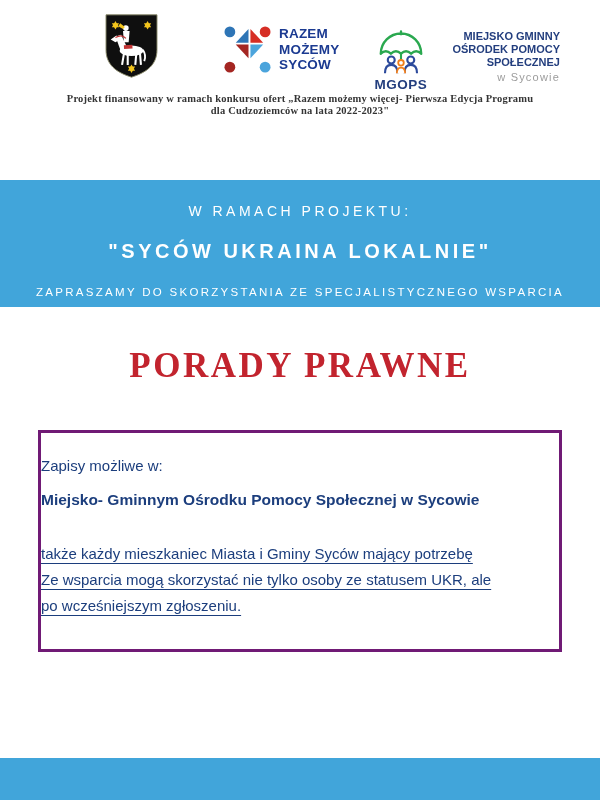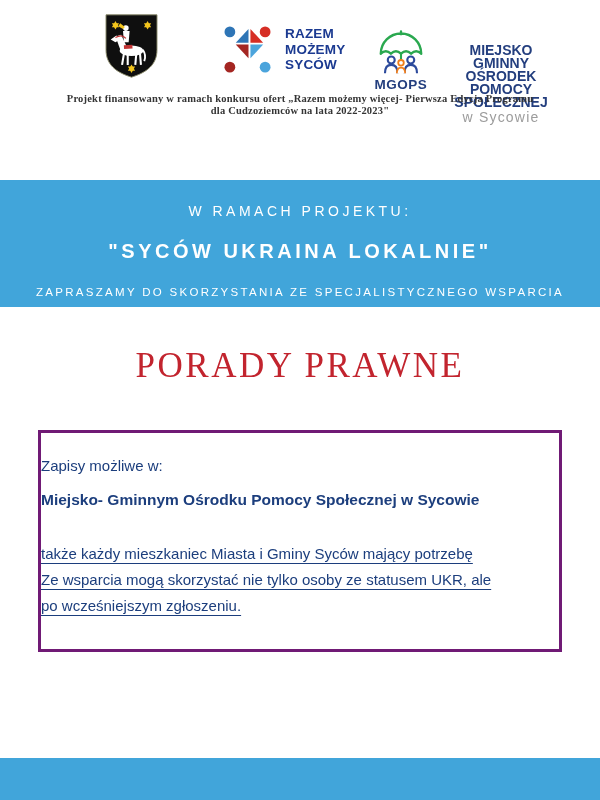--- a/index.html
+++ b/index.html
@@ -2,44 +2,44 @@
 <html><head>
 <meta charset="utf-8">
 <style>
   html,body{margin:0;padding:0;background:#fff;}
   .poster{position:relative;width:600px;height:800px;background:#ffffff;overflow:hidden;
           font-family:"Liberation Sans",sans-serif;}
 
   
   .logos{position:absolute;left:0;top:10px;width:600px;height:82px;}
   .crest{position:absolute;left:103px;top:2px;}
-  .razem{position:absolute;left:224px;top:16px;display:flex;gap:14px;align-items:center;}
+  .razem{position:absolute;left:224px;top:16px;display:flex;gap:8px;align-items:center;}
   .razem-text{color:#1b3a91;font-weight:bold;font-size:13.5px;line-height:15.5px;letter-spacing:.2px;}
   .mgops{position:absolute;left:368px;top:20px;display:flex;gap:8px;align-items:flex-start;}
   .mgops-badge{display:flex;flex-direction:column;align-items:center;width:66px;}
   .mgops-acronym{margin-top:1px;color:#233e7e;font-weight:bold;font-size:13.5px;letter-spacing:.5px;}
-  .mgops-text{margin-top:14px;width:118px;text-align:center;color:#233e7e;font-weight:bold;
-              font-size:14px;line-height:13px;}
+  .mgops-text{width:118px;text-align:right;color:#233e7e;font-weight:bold;
+              font-size:11px;line-height:13px;}
   .mgops-text .loc{color:#9c9c9c;font-weight:normal;letter-spacing:1.2px;margin-top:2px;}
 
   
   .funding{position:absolute;top:93px;left:20px;width:560px;text-align:center;color:#343434;
            font-family:"Liberation Serif",serif;font-weight:bold;font-size:10.5px;
            line-height:11.5px;letter-spacing:.2px;}
 
   
   .banner{position:absolute;top:180px;left:0;width:600px;height:127px;background:#41a5da;
           color:#ffffff;text-align:center;}
   .banner .kicker{margin-top:23px;font-size:14px;letter-spacing:3.5px;text-align:center;}
   .banner .title{margin-top:21px;font-size:20px;font-weight:bold;letter-spacing:3.5px;}
   .banner .subtitle{margin-top:23px;font-size:11.5px;letter-spacing:2.3px;}
 
   
   .heading{position:absolute;top:346px;left:0;width:600px;margin:0;text-align:center;
-           font-family:"Liberation Serif",serif;font-weight:normal;font-size:35px;
+           font-family:"Liberation Serif",serif;font-weight:bold;font-size:35px;
            letter-spacing:2.5px;color:#c2242e;}
 
   
   .info-box{position:absolute;top:430px;left:38px;width:518px;height:216px;background:#fff;
             border:3px solid #701a75;text-align:left;color:#1c3e7d;}
   .info-box .intro{margin-top:24px;font-size:15px;}
   .info-box .venue{margin-top:14px;font-weight:bold;font-size:15.5px;line-height:23px;}
   .info-box .note{margin-top:30px;font-size:15px;line-height:26px;}
   .info-box .note div{text-decoration:underline;text-underline-offset:4px;text-decoration-thickness:1.3px;}
 

